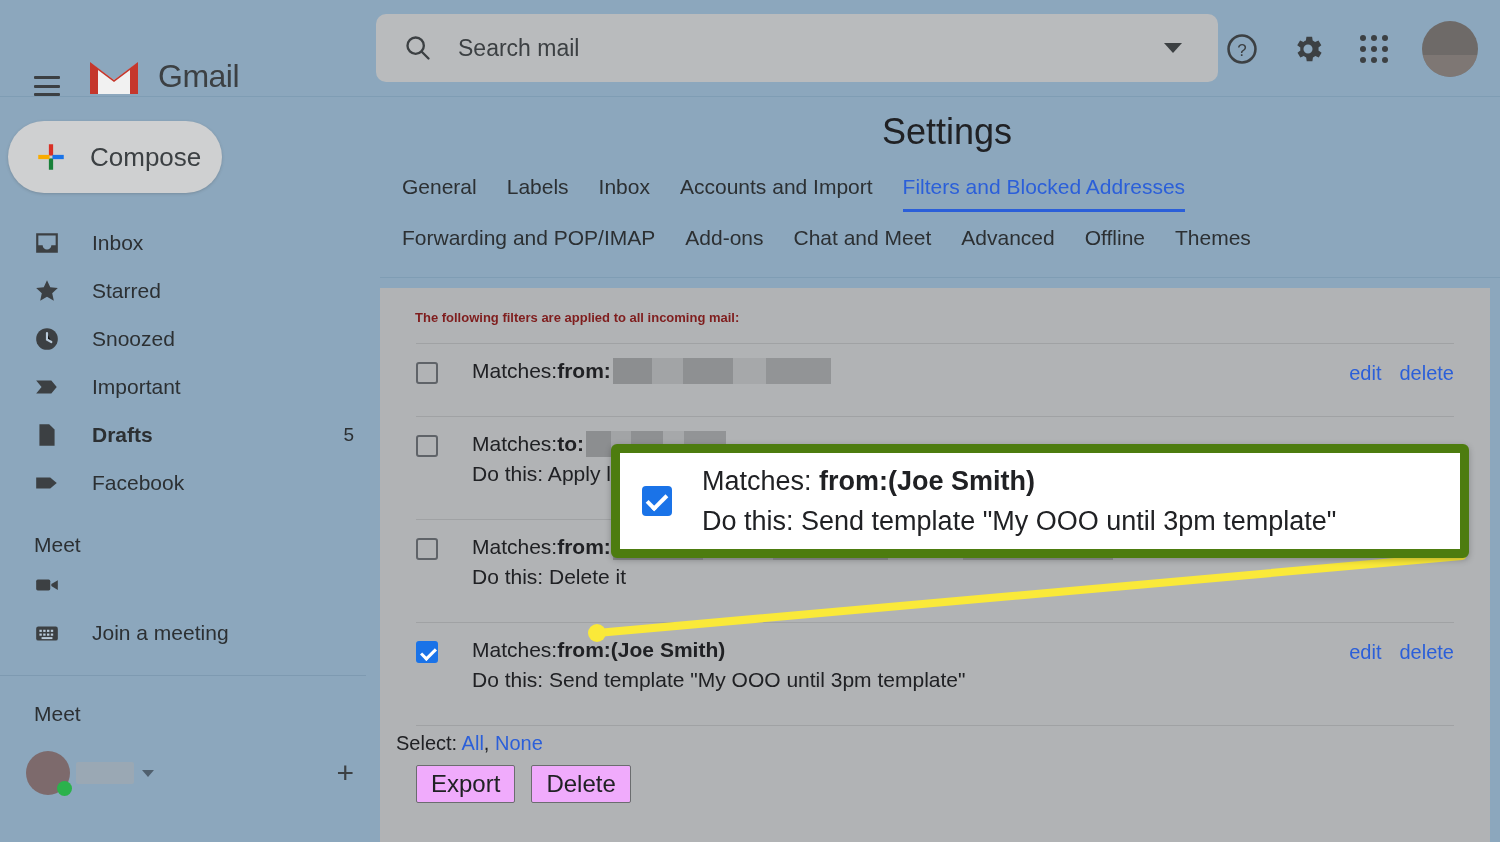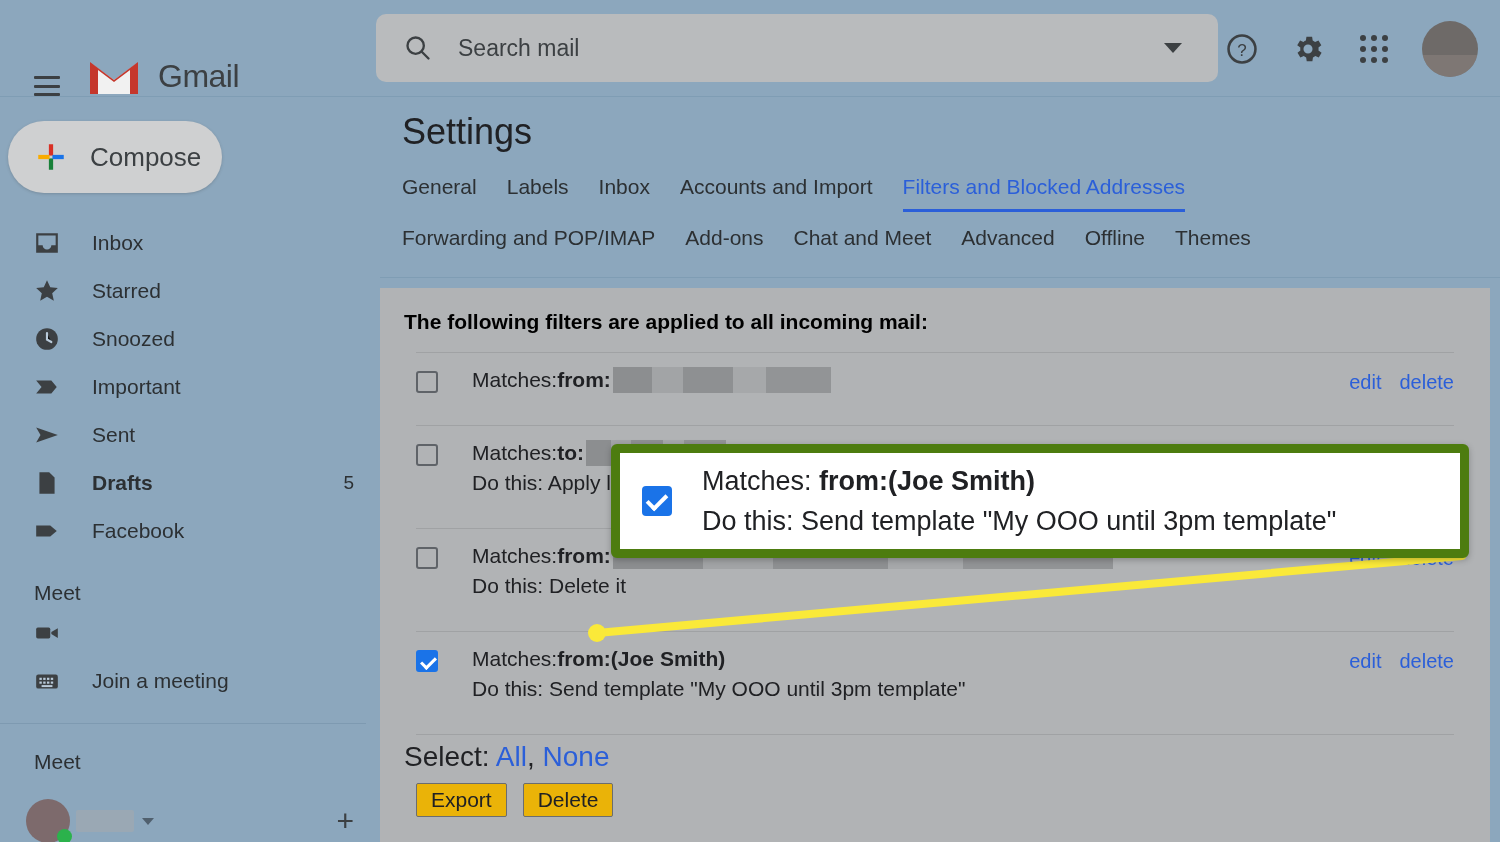--- a/index.html
+++ b/index.html
@@ -154,21 +154,21 @@
     cursor: pointer;
   }
 
   
   #main {
     position: absolute; left: 380px; top: 97px;
     width: 1120px; height: 745px;
   }
   #page-title {
     margin: 14px 8px 0 22px;
-    font-size: 36px; color: #202124; font-weight: normal;
+    font-size: 36px; color: #202124; font-weight: normal; text-align: center;
   }
   #tabs {
     margin-top: 22px;
     border-bottom: 1px solid #7f9db4;
     padding-bottom: 0;
   }
   .tabrow { display: flex; align-items: flex-end; padding-left: 22px; }
   .tabrow.second { margin-top: 14px; padding-bottom: 14px; }
   .tab {
     font-size: 21px; color: #2c3033;
@@ -178,22 +178,22 @@
   }
   .tab.active { color: #2b5fd9; border-bottom-color: #2b5fd9; }
 
   
   #panel {
     position: absolute; left: 0px; top: 191px;
     width: 1110px; height: 554px;
     background: #b1b3b5;
   }
   #panel-title {
-    margin: 22px 0 0 24px;
-    font-size: 21px; font-weight: bold; color: #000000;
+    margin: 22px 0 0 35px;
+    font-size: 13px; font-weight: bold; color: #7f1d1d;
   }
   .filter-sep { height: 1px; background: #a0a2a4; margin: 18px 36px 0 36px; }
 
   .filter-row {
     display: flex; align-items: flex-start;
     padding: 12px 36px 12px 36px;
     position: relative;
   }
   .cbox {
     width: 22px; height: 22px; flex: 0 0 auto;
@@ -222,28 +222,28 @@
     background: linear-gradient(90deg,#8c8e90 0 18%,#a2a4a6 18% 32%,#8e9092 32% 55%,#a6a8aa 55% 70%,#929496 70% 100%);
   }
   .frow-actions {
     position: absolute; right: 36px; top: 18px;
     display: flex; gap: 18px;
   }
   .flink { font-size: 20px; color: #2b5fd9; cursor: pointer; }
 
   
   .select-line {
-    margin: 6px 0 0 24px; font-size: 28px; color: #202124;
+    margin: 6px 0 0 16px; font-size: 20px; color: #202124;
   }
   .select-line a { color: #2b5fd9; cursor: pointer; text-decoration: none; }
   .btn-row { margin: 10px 0 0 36px; display: flex; gap: 16px; }
   .gbtn {
     font-family: "Liberation Sans", sans-serif;
-    font-size: 21px; color: #202124;
-    background: #eab308; border: 1px solid #6b6d6f;
+    font-size: 24px; color: #202124;
+    background: #f0abfc; border: 1px solid #6b6d6f;
     border-radius: 2px; padding: 4px 14px; cursor: pointer;
   }
 
   
   #pointer-svg {
     position: absolute; left: 0; top: 0;
     width: 1500px; height: 842px;
     pointer-events: none;
   }
   #callout {
@@ -376,29 +376,20 @@
       <div class="nav-item">
         <span class="nico">
           <svg width="26" height="26" viewBox="0 0 24 24">
               <path fill="#3c4043" d="M2 6h14l5 6-5 6H2l5-6z"></path>
             </svg>
         </span>
         <span class="ntext">Important</span>
         <span class="ncount"></span>
       </div>
 
-      <div class="nav-item">
-        <span class="nico">
-          <svg width="26" height="26" viewBox="0 0 24 24">
-              <path fill="#3c4043" d="M2 5l20 7-20 7 4-7z"></path>
-            </svg>
-        </span>
-        <span class="ntext">Sent</span>
-        <span class="ncount"></span>
-      </div>
 
       <div class="nav-item bold">
         <span class="nico">
           <svg width="26" height="26" viewBox="0 0 24 24">
               <path fill="#3c4043" d="M5 2h9l5 5v15H5z"></path>
             </svg>
         </span>
         <span class="ntext">Drafts</span>
         <span class="ncount">5</span>
       </div>

